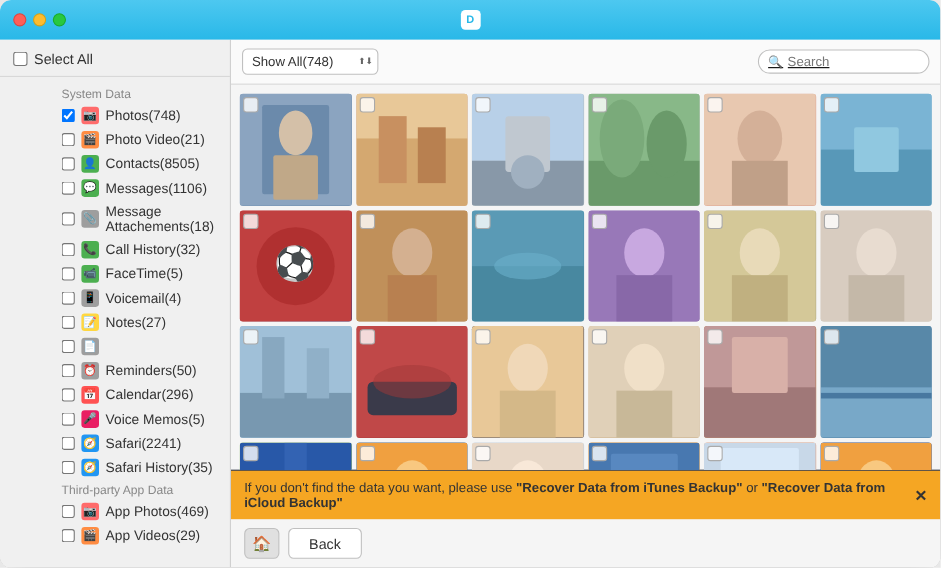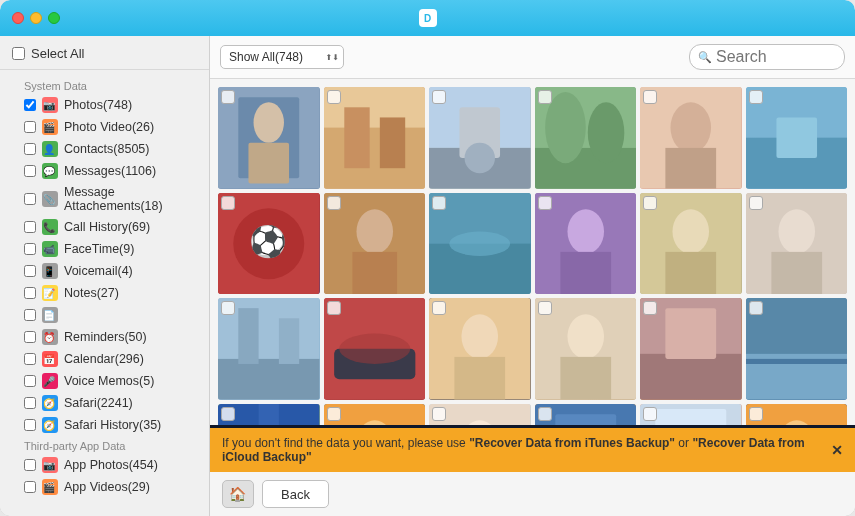--- a/index.html
+++ b/index.html
@@ -93,21 +93,22 @@
       width: 13px;
       height: 13px;
     }
     .sidebar-header-label {
       font-size: 13px;
       color: #333;
     }
     .sidebar-scroll {
       flex: 1;
       overflow-y: auto;
-      padding: 6px 12px;
+      padding: 6px 0;
+      margin-left: 44px;
     }
     .sidebar-section-label {
       font-size: 11px;
       color: #888;
       padding: 4px 12px 2px;
       font-weight: 500;
     }
     .sidebar-item {
       display: flex;
       align-items: center;
@@ -150,20 +151,21 @@
     .icon-app-photos { background: #ff6b6b; }
     .icon-app-videos { background: #ff8c42; }
     
     .toolbar {
       background: #fafafa;
       border-bottom: 1px solid #d8d8d8;
       padding: 8px 10px;
       display: flex;
       align-items: center;
       gap: 8px;
+      text-decoration: underline;
     }
     .filter-select {
       padding: 4px 20px 4px 8px;
       border: 1px solid #c0c0c0;
       border-radius: 5px;
       background: white;
       font-size: 12px;
       color: #333;
       appearance: none;
       -webkit-appearance: none;
@@ -194,21 +196,21 @@
       gap: 4px;
       min-width: 150px;
     }
     .search-icon-small {
       color: #aaa;
       font-size: 11px;
     }
     .search-input {
       border: none;
       outline: none;
-      font-size: 16px;
+      font-size: 12px;
       color: #737373;
       background: transparent;
       width: 120px;
     }
     
     .photo-area {
       flex: 1;
       display: flex;
       flex-direction: column;
       overflow: hidden;
@@ -263,21 +265,21 @@
     .p18 { background: linear-gradient(135deg, #5888a8 0%, #4878a0 100%); }
     .p19 { background: linear-gradient(135deg, #a8c888 0%, #98b878 100%); }
     .p20 { background: linear-gradient(135deg, #4878b0 0%, #3868a0 100%); }
     .p21 { background: linear-gradient(135deg, #c8d8e8 0%, #b8c8d8 100%); }
     .p22 { background: linear-gradient(135deg, #f0a040 0%, #e09030 100%); }
     .p23 { background: linear-gradient(135deg, #e8a888 0%, #d89878 100%); }
     .p24 { background: linear-gradient(135deg, #2858a8 0%, #1848a0 100%); }
     
     .bottom-bar {
       background: #f5f5f5;
-      border-top: 3px solid #0f172a;
+      border-top: 1px solid #0f172a;
       display: flex;
       flex-direction: column;
     }
     .notification-bar {
       background: #f5a623;
       padding: 8px 12px;
       display: flex;
       align-items: center;
       justify-content: space-between;
       font-size: 12px;
@@ -379,46 +381,46 @@
         <div class="sidebar-section-label">System Data</div>
 
         <div class="sidebar-item">
           <input type="checkbox" checked="" style="">
           <div class="item-icon icon-photos">📷</div>
           <span>Photos(748)</span>
         </div>
         <div class="sidebar-item">
           <input type="checkbox" style="">
           <div class="item-icon icon-video">🎬</div>
-          <span>Photo Video(26)</span>
+          <span>Photo Video(21)</span>
         </div>
         <div class="sidebar-item">
           <input type="checkbox" style="">
           <div class="item-icon icon-contacts">👤</div>
           <span>Contacts(8505)</span>
         </div>
         <div class="sidebar-item">
           <input type="checkbox" style="">
           <div class="item-icon icon-messages">💬</div>
           <span>Messages(1106)</span>
         </div>
         <div class="sidebar-item">
           <input type="checkbox" style="">
           <div class="item-icon icon-attachment">📎</div>
           <span>Message Attachements(18)</span>
         </div>
         <div class="sidebar-item">
           <input type="checkbox" style="">
           <div class="item-icon icon-call">📞</div>
-          <span>Call History(69)</span>
+          <span>Call History(32)</span>
         </div>
         <div class="sidebar-item">
           <input type="checkbox" style="">
           <div class="item-icon icon-facetime">📹</div>
-          <span>FaceTime(9)</span>
+          <span>FaceTime(5)</span>
         </div>
         <div class="sidebar-item">
           <input type="checkbox" style="">
           <div class="item-icon icon-voicemail">📱</div>
           <span>Voicemail(4)</span>
         </div>
         <div class="sidebar-item">
           <input type="checkbox" style="">
           <div class="item-icon icon-notes">📝</div>
           <span>Notes(27)</span>
@@ -451,21 +453,21 @@
           <input type="checkbox" style="">
           <div class="item-icon icon-safari-hist">🧭</div>
           <span>Safari History(35)</span>
         </div>
 
         <div class="sidebar-section-label">Third-party App Data</div>
 
         <div class="sidebar-item">
           <input type="checkbox" style="">
           <div class="item-icon icon-app-photos">📷</div>
-          <span>App Photos(454)</span>
+          <span>App Photos(469)</span>
         </div>
         <div class="sidebar-item">
           <input type="checkbox" style="">
           <div class="item-icon icon-app-videos">🎬</div>
           <span>App Videos(29)</span>
         </div>
       </div>
     </div>
 
     <div class="photo-area">

